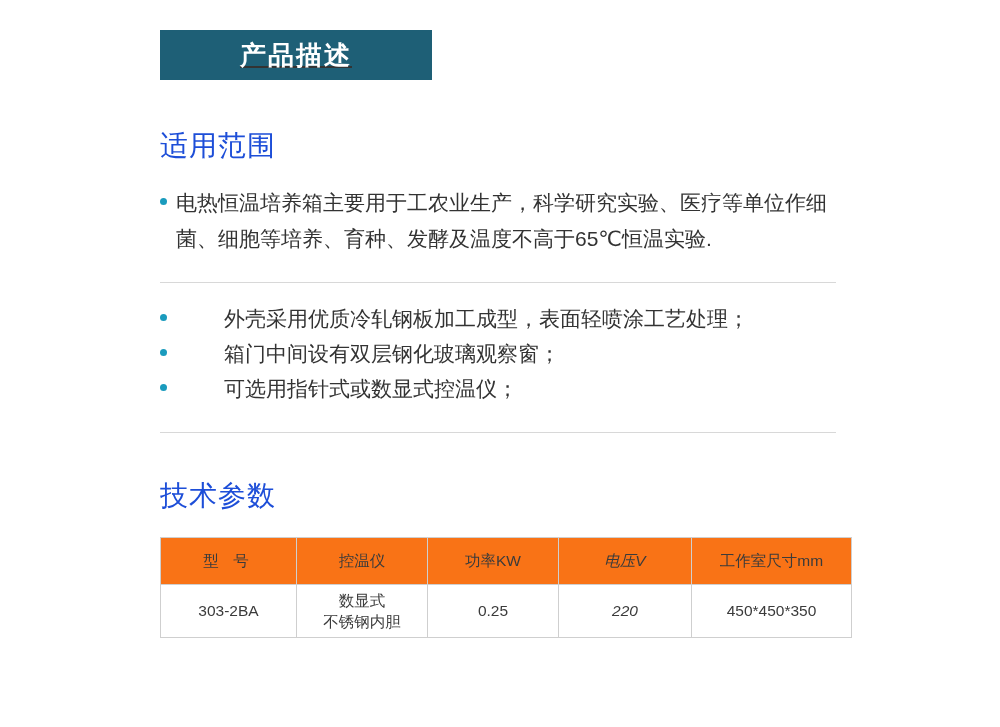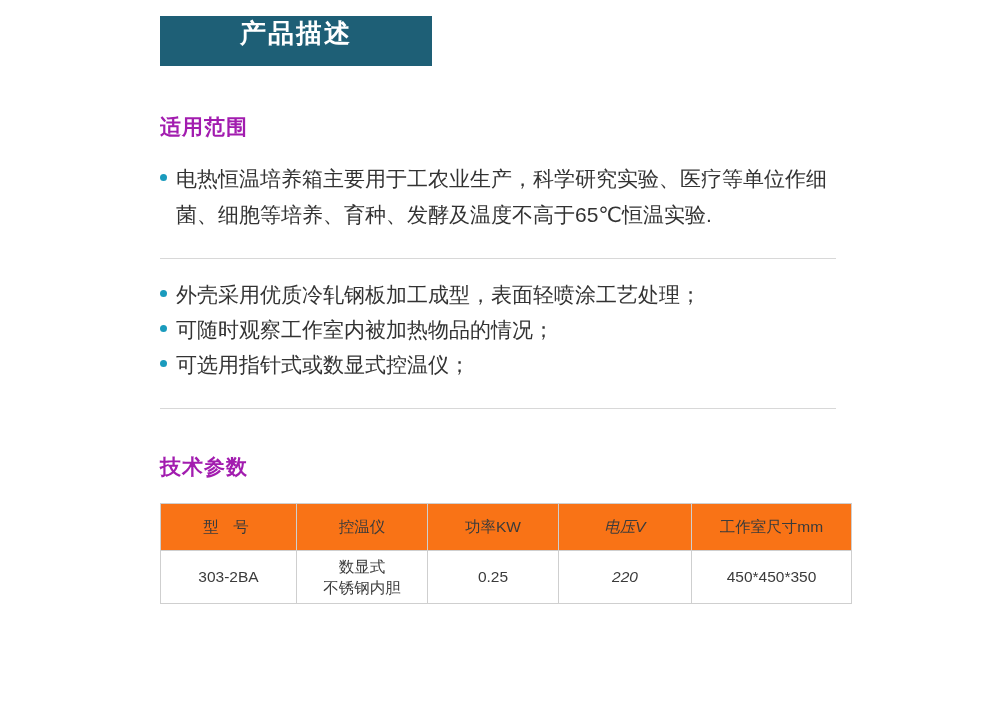--- a/index.html
+++ b/index.html
@@ -22,39 +22,41 @@
   }
   .content {
     position: absolute;
     left: 160px;
     top: 0;
     width: 680px;
   }
 
   
   .banner {
-    margin-top: 16px;
+    margin-top: 30px;
     width: 272px;
     height: 50px;
     background: #1e5f76;
     display: flex;
+    align-items: center;
     justify-content: center;
+    text-decoration: underline;
   }
   .banner-text {
     color: #ffffff;
     font-size: 26px;
     font-weight: bold;
     letter-spacing: 2px;
   }
 
   
   .section-heading {
-    color: #a21caf;
-    font-size: 21px;
-    font-weight: bold;
+    color: #1d4ed8;
+    font-size: 28px;
+    font-weight: normal;
     letter-spacing: 1px;
   }
   .sec-range-heading { margin-top: 47px; }
   .sec-features-heading { margin-top: 48px; }
   .sec-params-heading { margin-top: 44px; }
 
   
   .bullets {
     margin: 0;
     padding: 0;
@@ -77,21 +79,21 @@
     margin-right: 9px;
   }
   .bullet-text {
     flex: 1 1 auto;
   }
 
   .range-list { margin-top: 20px; }
   .range-list .bullet-item { line-height: 36px; }
 
   .features-list { margin-top: 18px; }
-  .features-list .bullet-item { line-height: 35px; }
+  .features-list .bullet-item { line-height: 35px; gap: 48px; }
 
   
   .divider {
     height: 1px;
     background: #d8d8d8;
     margin-left: 0;
     width: 676px;
   }
   .divider-1 { margin-top: 25px; }
   .divider-2 { margin-top: 26px; }
@@ -149,21 +151,21 @@
 
     <div class="divider divider-1"></div>
 
     <ul class="bullets features-list">
       <li class="bullet-item">
         <span class="bullet-dot"></span>
         <span class="bullet-text">外壳采用优质冷轧钢板加工成型，表面轻喷涂工艺处理；</span>
       </li>
       <li class="bullet-item">
         <span class="bullet-dot"></span>
-        <span class="bullet-text">可随时观察工作室内被加热物品的情况；</span>
+        <span class="bullet-text">箱门中间设有双层钢化玻璃观察窗；</span>
       </li>
       <li class="bullet-item">
         <span class="bullet-dot"></span>
         <span class="bullet-text">可选用指针式或数显式控温仪；</span>
       </li>
     </ul>
 
     <div class="divider divider-2"></div>
 
     <div class="section-heading sec-params-heading">技术参数</div>

